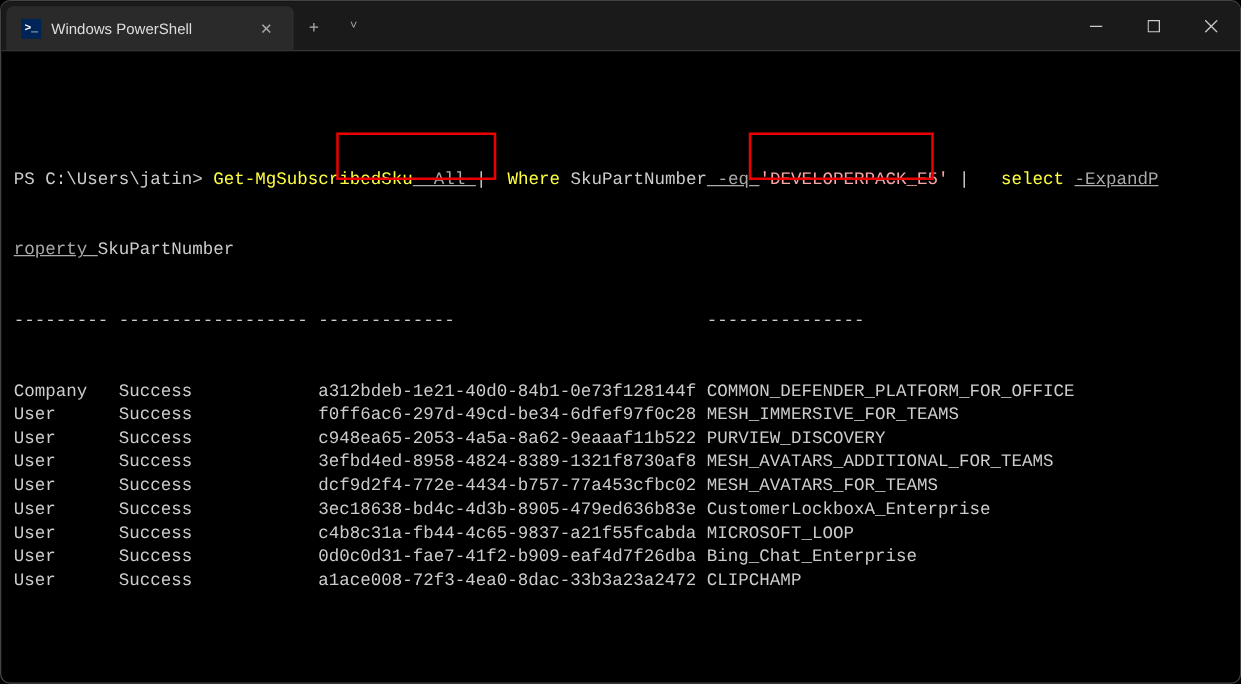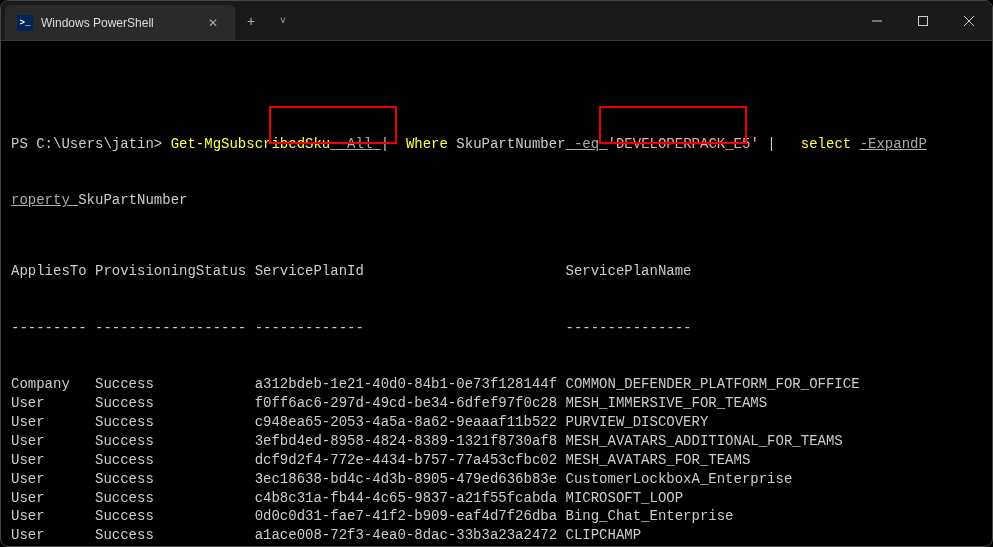--- a/index.html
+++ b/index.html
@@ -169,16 +169,15 @@
         </svg>
     </div>
   </div>
 </div>
 
 <div class="terminal">
   <div class="highlight-box box1"></div>
   <div class="highlight-box box2"></div>
   <div class="prompt-line"><span>PS </span><span>C:\Users\jatin&gt; </span><span class="cmd-yellow">Get-MgSubscribedSku</span><span class="cmd-gray"> -All </span><span>|</span><span class="cmd-yellow">  Where </span><span>SkuPartNumber</span><span class="cmd-gray"> -eq </span><span class="cmd-cyan">'DEVELOPERPACK_E5'</span><span> | </span><span class="cmd-yellow">  select </span><span class="cmd-gray">-ExpandP</span></div>
   <div class="prompt-line"><span class="cmd-gray">roperty </span><span>SkuPartNumber</span></div>
-  <div class="headers" id="header-row">AppliesTo ProvisioningStatus ServicePlanId                        ServicePlanName</div>
   <div class="divider-row" id="divider-row">--------- ------------------ -------------                        ---------------</div>
   <div id="rows"><div class="row">Company   Success            a312bdeb-1e21-40d0-84b1-0e73f128144f COMMON_DEFENDER_PLATFORM_FOR_OFFICE</div><div class="row">User      Success            f0ff6ac6-297d-49cd-be34-6dfef97f0c28 MESH_IMMERSIVE_FOR_TEAMS</div><div class="row">User      Success            c948ea65-2053-4a5a-8a62-9eaaaf11b522 PURVIEW_DISCOVERY</div><div class="row">User      Success            3efbd4ed-8958-4824-8389-1321f8730af8 MESH_AVATARS_ADDITIONAL_FOR_TEAMS</div><div class="row">User      Success            dcf9d2f4-772e-4434-b757-77a453cfbc02 MESH_AVATARS_FOR_TEAMS</div><div class="row">User      Success            3ec18638-bd4c-4d3b-8905-479ed636b83e CustomerLockboxA_Enterprise</div><div class="row">User      Success            c4b8c31a-fb44-4c65-9837-a21f55fcabda MICROSOFT_LOOP</div><div class="row">User      Success            0d0c0d31-fae7-41f2-b909-eaf4d7f26dba Bing_Chat_Enterprise</div><div class="row">User      Success            a1ace008-72f3-4ea0-8dac-33b3a23a2472 CLIPCHAMP</div></div>
 </div>
 
 </body></html>

